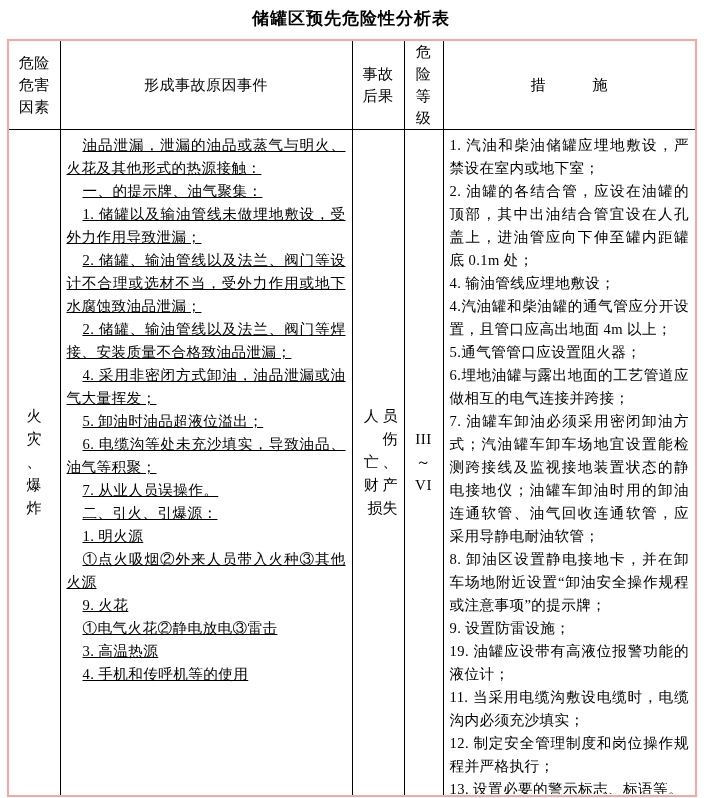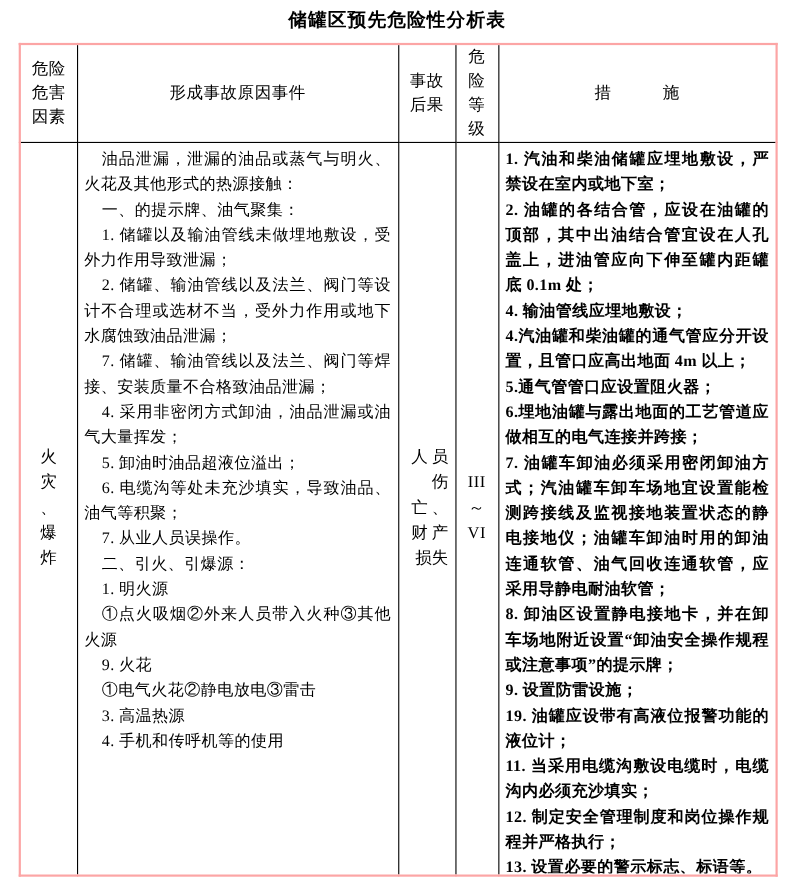--- a/index.html
+++ b/index.html
@@ -8,21 +8,21 @@
     background: #ffffff;
     color: #000000;
     font-family: "Liberation Serif", "DejaVu Serif", serif;
   }
   .page {
     position: relative;
     width: 713px;
     height: 798px;
     overflow: hidden;
     box-sizing: border-box;
-    padding: 7px 0 0 17px;
+    padding: 7px 0 0 7px;
   }
   .doc-title {
     width: 688px;
     text-align: center;
     font-size: 17px;
     font-weight: bold;
     letter-spacing: 1px;
     line-height: 24px;
     margin: 0 0 8px 0;
   }
@@ -72,22 +72,22 @@
     letter-spacing: 0.4px;
     text-align: justify;
     padding: 0;
   }
   td.paras .cellbox {
     height: 660px;
     overflow: hidden;
     padding: 4px 6px 0 6px;
   }
   td.paras p { margin: 0; }
-  td.causes-cell p { text-indent: 16px; }
-  td.measures-cell p { text-indent: 0; font-weight: bold; }
+  td.causes-cell p { text-indent: 16px; text-decoration: underline; }
+  td.measures-cell p { text-indent: 0; }
 </style>
 </head>
 <body>
 
 <div class="page">
 
   <div class="doc-title">储罐区预先危险性分析表</div>
 
   <table class="phat">
     <colgroup>
@@ -118,21 +118,21 @@
 灾
 、
 爆
 炸</td>
         <td class="paras causes-cell">
           <div class="cellbox">
               <p>油品泄漏，泄漏的油品或蒸气与明火、火花及其他形式的热源接触：</p>
               <p>一、的提示牌、油气聚集：</p>
               <p>1. 储罐以及输油管线未做埋地敷设，受外力作用导致泄漏；</p>
               <p>2. 储罐、输油管线以及法兰、阀门等设计不合理或选材不当，受外力作用或地下水腐蚀致油品泄漏；</p>
-              <p>7. 储罐、输油管线以及法兰、阀门等焊接、安装质量不合格致油品泄漏；</p>
+              <p>2. 储罐、输油管线以及法兰、阀门等焊接、安装质量不合格致油品泄漏；</p>
               <p>4. 采用非密闭方式卸油，油品泄漏或油气大量挥发；</p>
               <p>5. 卸油时油品超液位溢出；</p>
               <p>6. 电缆沟等处未充沙填实，导致油品、油气等积聚；</p>
               <p>7. 从业人员误操作。</p>
               <p>二、引火、引爆源：</p>
               <p>1. 明火源</p>
               <p>①点火吸烟②外来人员带入火种③其他火源</p>
               <p>9. 火花</p>
               <p>①电气火花②静电放电③雷击</p>
               <p>3. 高温热源</p>

